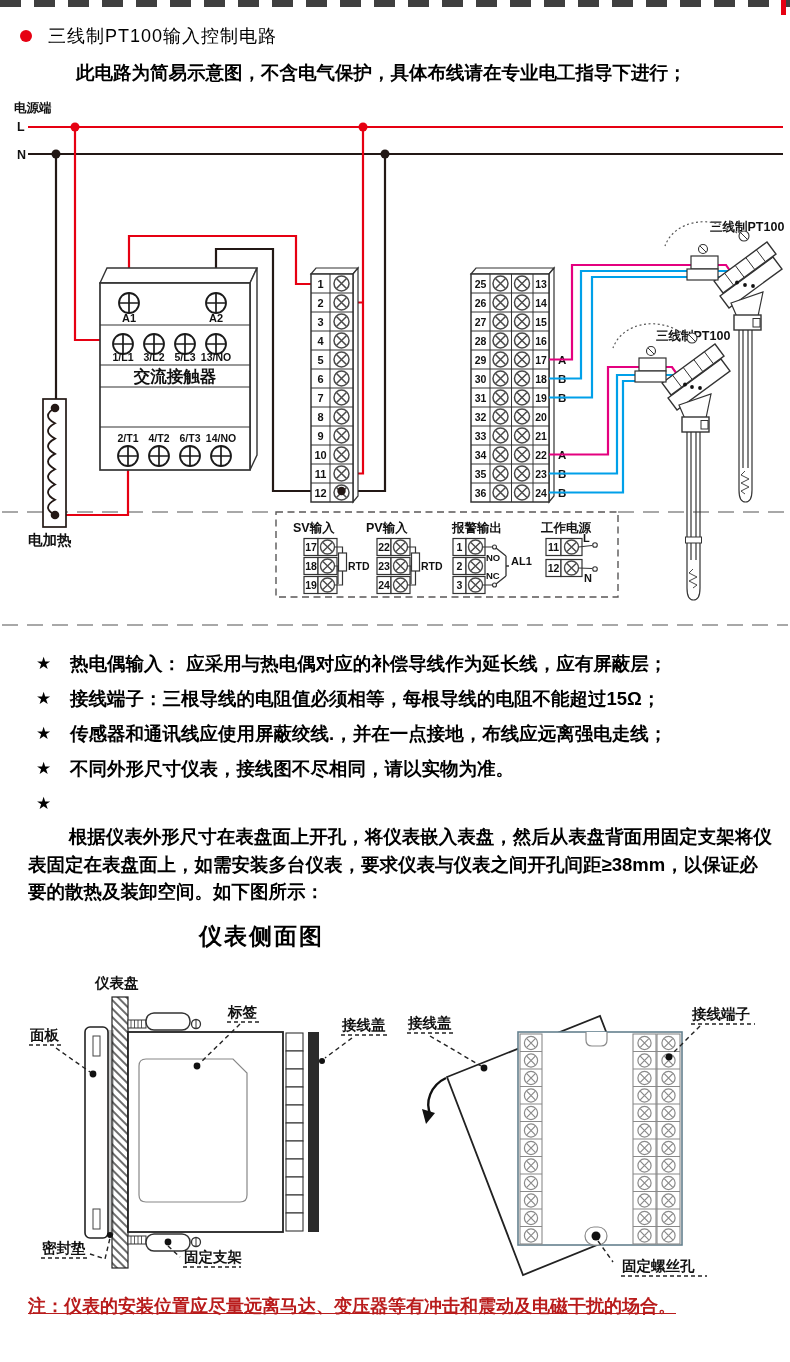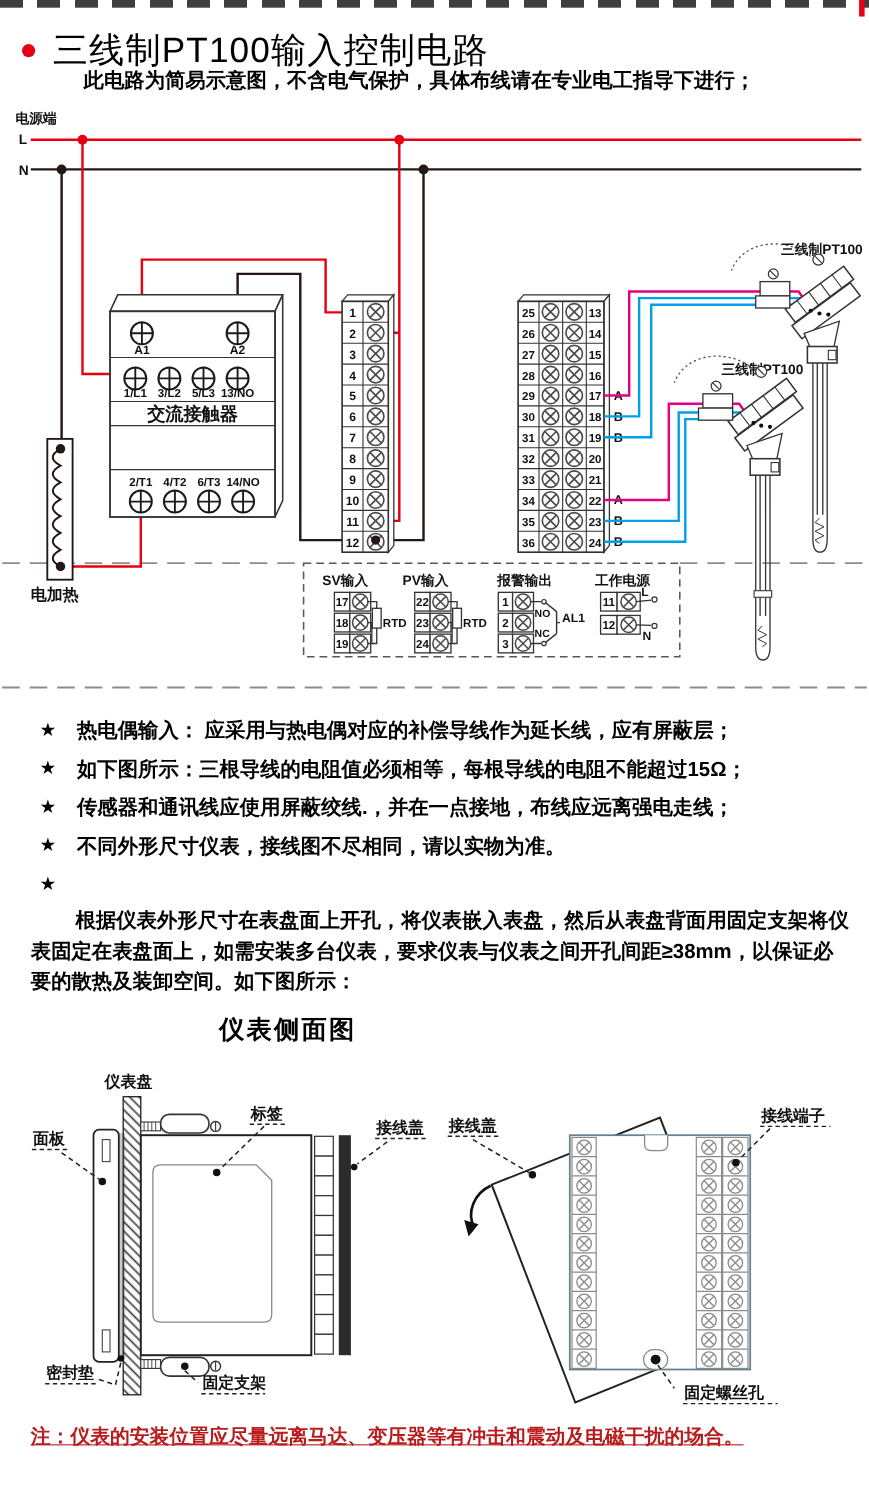--- a/index.html
+++ b/index.html
@@ -3,21 +3,21 @@
 <meta charset="utf-8">
 <style>
   html,body{margin:0;padding:0;background:#fff;}
   .page{position:relative;width:790px;height:1362px;background:#fff;overflow:hidden;
         font-family:"Liberation Sans","DejaVu Sans",sans-serif;color:#111;}
   .top-border{position:absolute;top:0;left:0;width:790px;height:7px;
       background:repeating-linear-gradient(90deg,#3f3f3f 0 21px,transparent 21px 34px);}
   .red-mark{position:absolute;top:0;right:4px;width:5px;height:15px;background:#e60012;}
   .title-row{position:absolute;top:24px;left:20px;display:flex;align-items:center;}
   .bullet{width:12px;height:12px;border-radius:50%;background:#e60012;margin-right:16px;}
-  .title{font-size:32px;font-weight:500;letter-spacing:1px;color:#000;}
+  .title{font-size:18px;font-weight:500;letter-spacing:1px;color:#000;}
   .subtitle{position:absolute;top:60px;left:42px;font-size:18.5px;font-weight:bold;color:#000;margin-left:34px;}
   svg text{fill:#111;}
   .warnings{position:absolute;top:646px;left:36px;width:740px;}
   .w-row{display:flex;align-items:flex-start;line-height:35px;font-size:18.5px;font-weight:bold;color:#000;}
   .w-row .star{width:34px;flex:0 0 34px;font-size:17px;}
   .para{position:absolute;top:823px;left:28px;width:748px;font-size:18.5px;font-weight:bold;
         line-height:27.5px;text-indent:2.2em;color:#000;}
   .diag-title{position:absolute;top:921px;left:151px;font-family:"Liberation Serif","DejaVu Serif",serif;
         font-size:23px;font-weight:bold;color:#000;letter-spacing:2px;margin-left:48px;}
   .footnote{position:absolute;top:1294px;left:28px;width:750px;font-size:18px;font-weight:bold;color:#b91c1c;text-decoration:underline;}
@@ -342,21 +342,21 @@
     </g>
   </svg>
 
   <div class="warnings">
     <div class="w-row">
         <span class="star">★</span>
         <span>热电偶输入： 应采用与热电偶对应的补偿导线作为延长线，应有屏蔽层；</span>
       </div>
     <div class="w-row">
         <span class="star">★</span>
-        <span>如下图所示：三根导线的电阻值必须相等，每根导线的电阻不能超过15Ω；</span>
+        <span>接线端子：三根导线的电阻值必须相等，每根导线的电阻不能超过15Ω；</span>
       </div>
     <div class="w-row">
         <span class="star">★</span>
         <span>传感器和通讯线应使用屏蔽绞线.，并在一点接地，布线应远离强电走线；</span>
       </div>
     <div class="w-row">
         <span class="star">★</span>
         <span>不同外形尺寸仪表，接线图不尽相同，请以实物为准。</span>
       </div>
     <div class="w-row">

